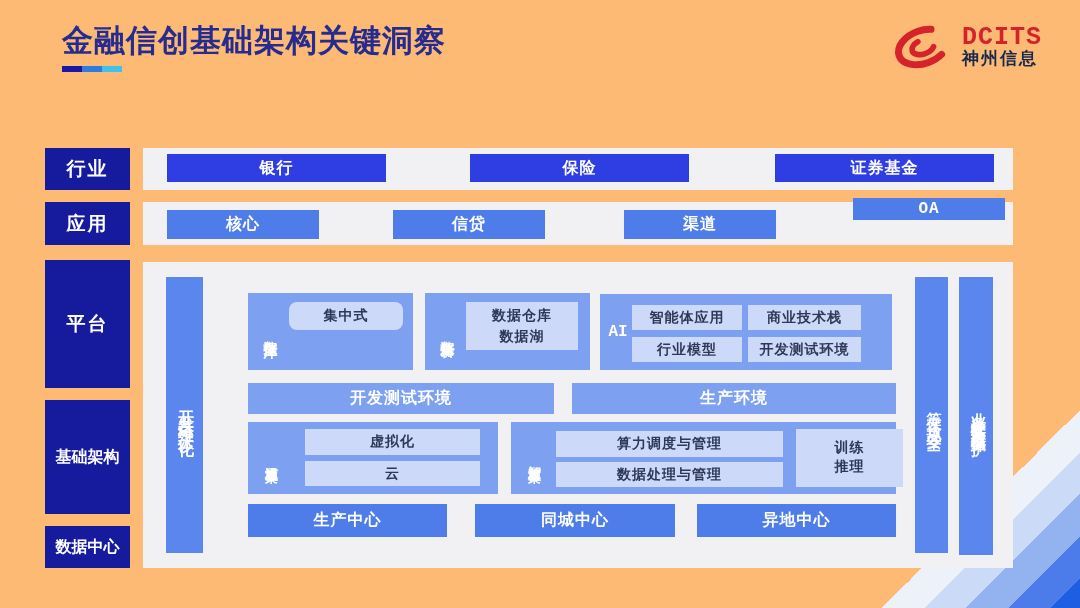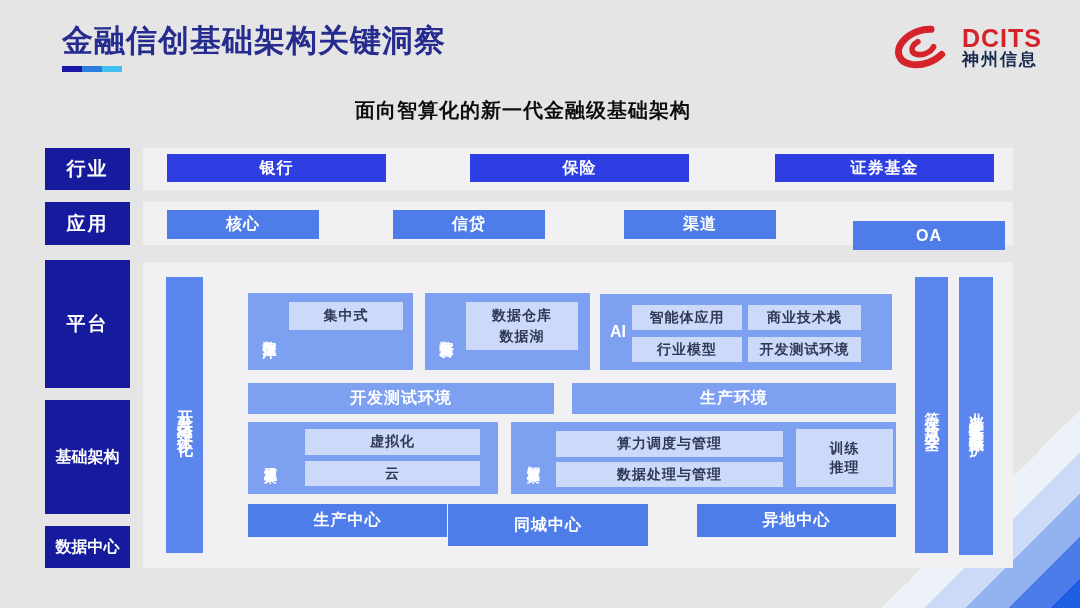--- a/index.html
+++ b/index.html
@@ -1,18 +1,18 @@
 <!DOCTYPE html>
 <html><head>
 <meta charset="utf-8">
 <style>
   html,body{margin:0;padding:0;background:#ffffff;}
   .slide{
-    position:relative;width:1080px;height:608px;overflow:hidden;background:#e5e5e5;
-    font-family:Liberation Sans, sans-serif;
+    position:relative;width:1080px;height:608px;overflow:hidden;background:#fdba74;
+    font-family:Liberation Mono, monospace;
   }
   .abs{position:absolute;}
   
   .title{left:62px;top:20px;font-size:31px;font-weight:800;color:#262c8f;letter-spacing:1px;}
   .underline{left:62px;top:66px;display:flex;}
   .underline i{display:block;width:20px;height:6px;}
   .u1{background:#1a17a8;} .u2{background:#2b7de0;} .u3{background:#3fc0ee;}
   .logo{left:890px;top:16px;width:170px;height:62px;display:flex;align-items:center;}
   .logo-swirl{width:66px;height:56px;flex:0 0 auto;}
   .logo-text{margin-left:6px;line-height:1.05;}
@@ -65,50 +65,49 @@
         <ellipse cx="52" cy="44" rx="40" ry="26" fill="none" stroke="#d5232c" stroke-width="11" stroke-dasharray="150 60" stroke-dashoffset="-28" stroke-linecap="round"></ellipse>
         <ellipse cx="52" cy="44" rx="18" ry="11" fill="none" stroke="#d5232c" stroke-width="9" stroke-dasharray="58 28" stroke-dashoffset="-6" stroke-linecap="round"></ellipse>
       </g>
     </svg>
     <div class="logo-text">
       <div class="logo-brand">DCITS</div>
       <div class="logo-company">神州信息</div>
     </div>
   </div>
 
-  <div class="abs subtitle">面向智算化的新一代金融级基础架构</div>
 
   <div class="abs layer f19" style="top:148px;height:42px;">行业</div>
   <div class="abs layer f19" style="top:202px;height:43px;">应用</div>
   <div class="abs layer f19" style="top:260px;height:128px;">平台</div>
   <div class="abs layer f17" style="top:400px;height:114px;text-align:center;">基础架构</div>
   <div class="abs layer f17" style="top:526px;height:42px;">数据中心</div>
 
   <div class="abs strip" style="top:148px;height:42px;"></div>
   <div class="abs btn b-vivid" style="left:167px;top:154px;width:219px;height:28px;">银行</div>
   <div class="abs btn b-vivid" style="left:470px;top:154px;width:219px;height:28px;">保险</div>
   <div class="abs btn b-vivid" style="left:775px;top:154px;width:219px;height:28px;">证券基金</div>
 
   <div class="abs strip" style="top:202px;height:43px;"></div>
   <div class="abs btn b-med" style="left:167px;top:210px;width:152px;height:29px;">核心</div>
   <div class="abs btn b-med" style="left:393px;top:210px;width:152px;height:29px;">信贷</div>
   <div class="abs btn b-med" style="left:624px;top:210px;width:152px;height:29px;">渠道</div>
-  <div class="abs btn b-med" style="left:853px;top:221px;width:152px;height:29px;">OA</div>
+  <div class="abs btn b-med" style="left:853px;top:198px;width:152px;height:22px;">OA</div>
 
   <div class="abs strip" style="top:262px;height:306px;"></div>
 
   <div class="abs vbar" style="left:166px;top:277px;width:37px;height:276px;">
     <span style="font-size:16px;">开发运维一体化</span>
   </div>
 
   <div class="abs group" style="left:248px;top:293px;width:165px;height:77px;">
     <div class="glabel-v" style="left:8px;width:28px;">
         <span>数据库</span>
       </div>
-    <div class="chip" style="left:41px;top:9px;width:114px;height:28px;">集中式</div>
+    <div class="chip" style="left:41px;top:9px;width:114px;height:28px;border-radius:8px;">集中式</div>
   </div>
 
   <div class="abs group" style="left:425px;top:293px;width:165px;height:77px;">
     <div class="glabel-v" style="left:8px;width:28px;">
         <span>数据分析</span>
       </div>
     <div class="chip" style="left:41px;top:9px;width:112px;height:28px;">数据仓库</div>
     <div class="chip" style="left:41px;top:30px;width:112px;height:27px;">数据湖</div>
   </div>
 
@@ -130,28 +129,28 @@
     <div class="chip" style="left:57px;top:7px;width:175px;height:26px;">虚拟化</div>
     <div class="chip" style="left:57px;top:39px;width:175px;height:25px;">云</div>
   </div>
 
   <div class="abs group" style="left:511px;top:422px;width:385px;height:72px;">
     <div class="glabel-v" style="left:8px;width:28px;">
         <span style="font-size:13px;">智算框架</span>
       </div>
     <div class="chip" style="left:45px;top:40px;width:227px;height:25px;">数据处理与管理</div>
     <div class="chip" style="left:45px;top:9px;width:227px;height:26px;">算力调度与管理</div>
-    <div class="chip" style="left:285px;top:7px;width:97px;height:58px;flex-direction:column;line-height:1.35;">
+    <div class="chip" style="left:285px;top:7px;width:107px;height:58px;flex-direction:column;line-height:1.35;">
       <span>训练</span>
       <span>推理</span>
     </div>
   </div>
 
   <div class="abs btn b-med" style="left:248px;top:504px;width:199px;height:33px;">生产中心</div>
-  <div class="abs btn b-med" style="left:448px;top:504px;width:200px;height:42px;">同城中心</div>
+  <div class="abs btn b-med" style="left:475px;top:504px;width:200px;height:33px;">同城中心</div>
   <div class="abs btn b-med" style="left:697px;top:504px;width:199px;height:33px;">异地中心</div>
 
   <div class="abs vbar" style="left:915px;top:277px;width:33px;height:276px;">
     <span style="font-size:15px;">等保合规安全</span>
   </div>
   <div class="abs vbar" style="left:959px;top:277px;width:34px;height:278px;">
     <span style="font-size:15px;letter-spacing:3px;">业务连续性及数据保护</span>
   </div>
 
 </div>

